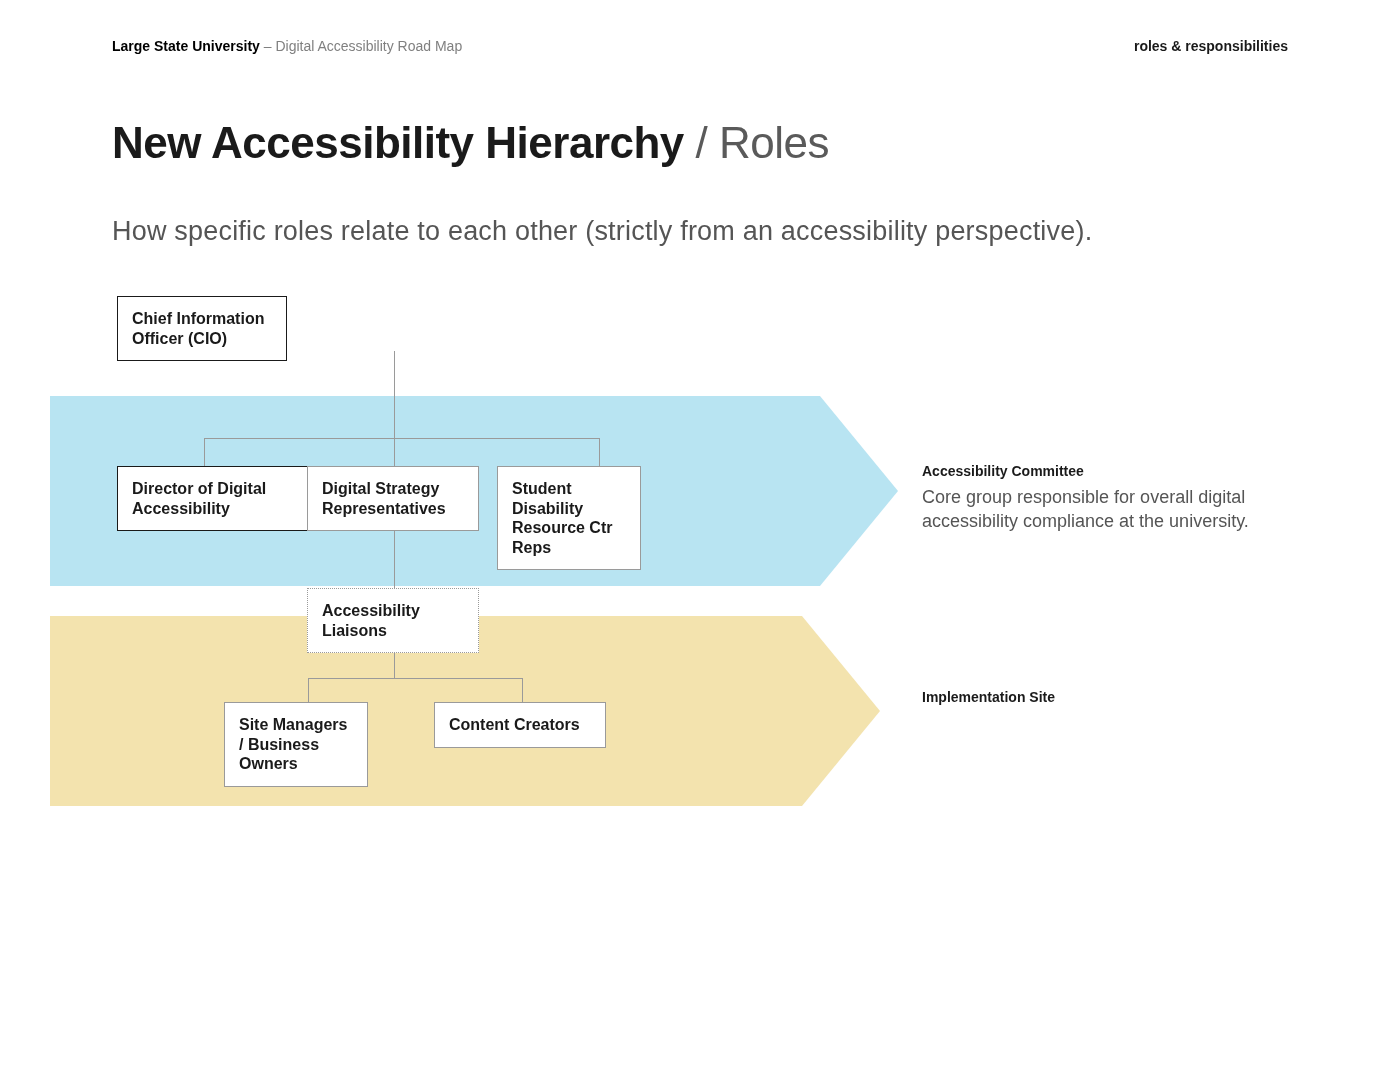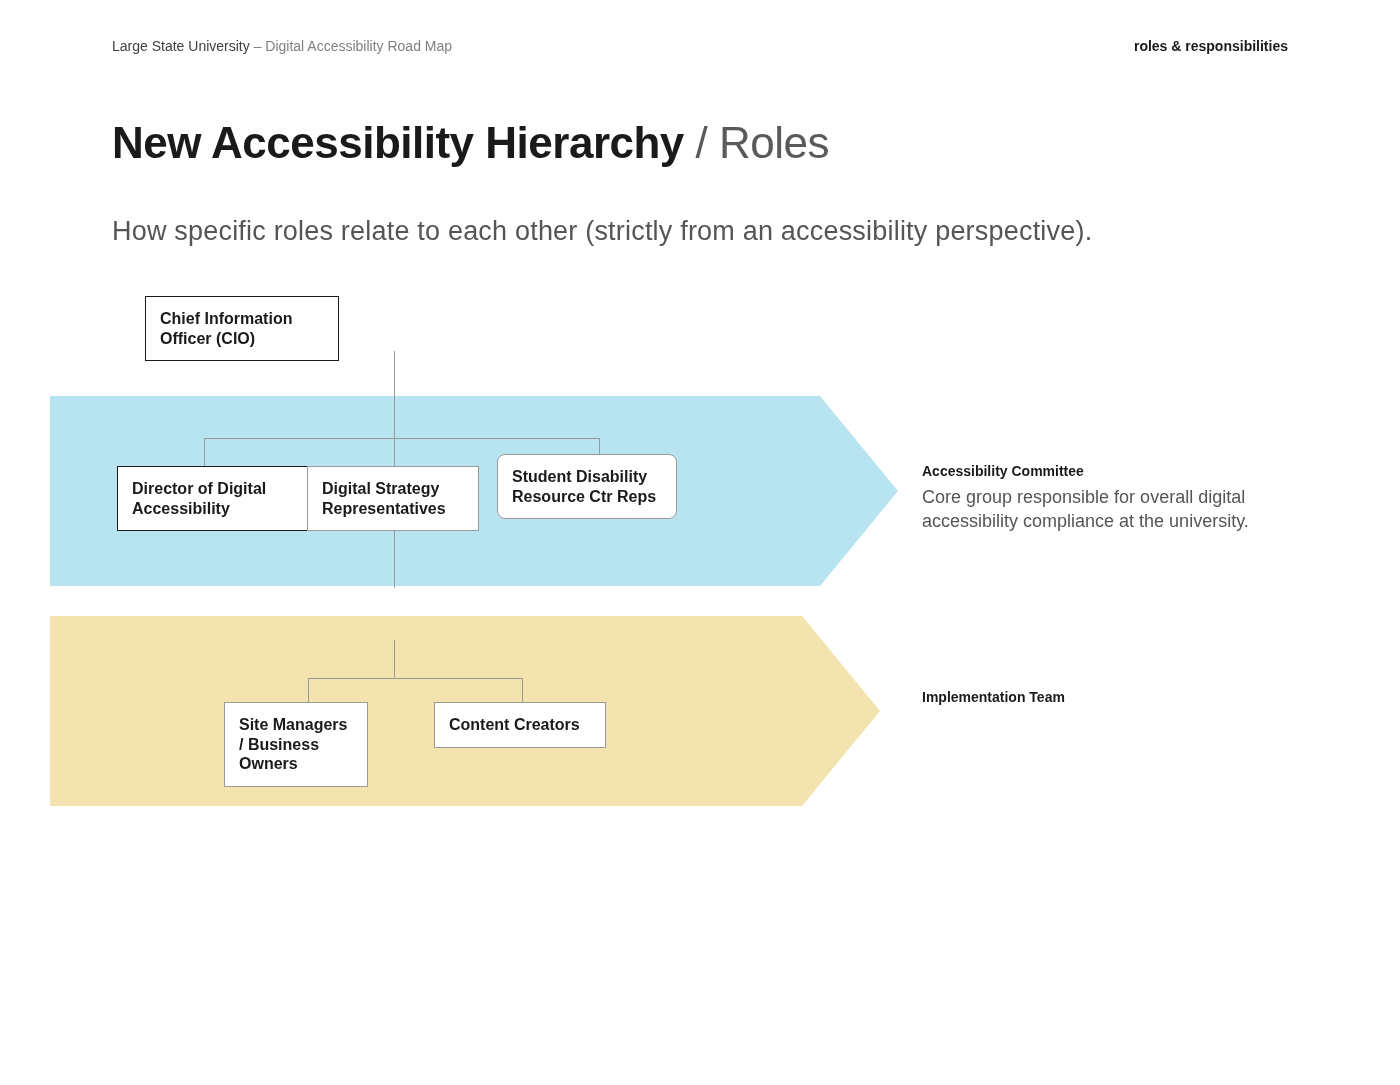--- a/index.html
+++ b/index.html
@@ -8,21 +8,21 @@
     color:#333;
     width:1400px;height:1085px;
     position:relative;
     -webkit-font-smoothing:antialiased;
   }
   .hdr{
     position:absolute;top:38px;left:112px;right:112px;
     display:flex;justify-content:space-between;
     font-size:14px;color:#808080;
   }
-  .hdr .org{color:#404040;font-weight:400;}
+  .hdr .org{color:#000000;font-weight:700;}
   .hdr .sec{color:#1a1a1a;font-weight:700;}
   .title{
     position:absolute;left:112px;top:118px;
     font-size:44px;font-weight:800;color:#1a1a1a;
     letter-spacing:-0.5px;
   }
   .title .thin{font-weight:300;color:#5a5a5a;}
   .subtitle{
     position:absolute;left:112px;top:216px;
     font-size:27px;font-weight:300;color:#555;
@@ -118,31 +118,32 @@
   <div class="v" style="left:487px;top:142px;height:28px;"></div>
 
   <div class="v" style="left:282px;top:222px;height:70px;"></div>
 
   <div class="v" style="left:282px;top:344px;height:38px;"></div>
 
   <div class="h" style="left:196px;top:382px;width:214px;"></div>
   <div class="v" style="left:196px;top:382px;height:24px;"></div>
   <div class="v" style="left:410px;top:382px;height:24px;"></div>
 
-  <div class="node" style="left:5px;top:0px;width:194px;margin-left:28px;">Chief Information Officer (CIO)</div>
+  <div class="node" style="left:5px;top:0px;width:170px;">Chief Information Officer (CIO)</div>
 
   <div class="node" style="left:5px;top:170px;width:202px;">Director of Digital Accessibility</div>
   <div class="node grey" style="left:195px;top:170px;width:172px;">Digital Strategy Representatives</div>
-  <div class="node grey" style="left:385px;top:158px;width:180px;border-radius:8px;">Student Disability Resource Ctr Reps</div>
+  <div class="node grey" style="left:385px;top:170px;width:144px;">Student Disability Resource Ctr Reps</div>
 
+  <div class="node dotted" style="left:195px;top:292px;width:172px;">Accessibility Liaisons</div>
 
   <div class="node grey" style="left:112px;top:406px;width:144px;">Site Managers / Business Owners</div>
   <div class="node grey" style="left:322px;top:406px;width:172px;">Content Creators</div>
 
   <div class="info" style="top:166px;">
     <div class="head">Accessibility Committee</div>
     <div>Core group responsible for overall digital accessibility compliance at the university.</div>
   </div>
   <div class="info" style="top:392px;">
-    <div class="head">Implementation Team</div>
+    <div class="head">Implementation Site</div>
   </div>
 
 </div>
 
 </body></html>

